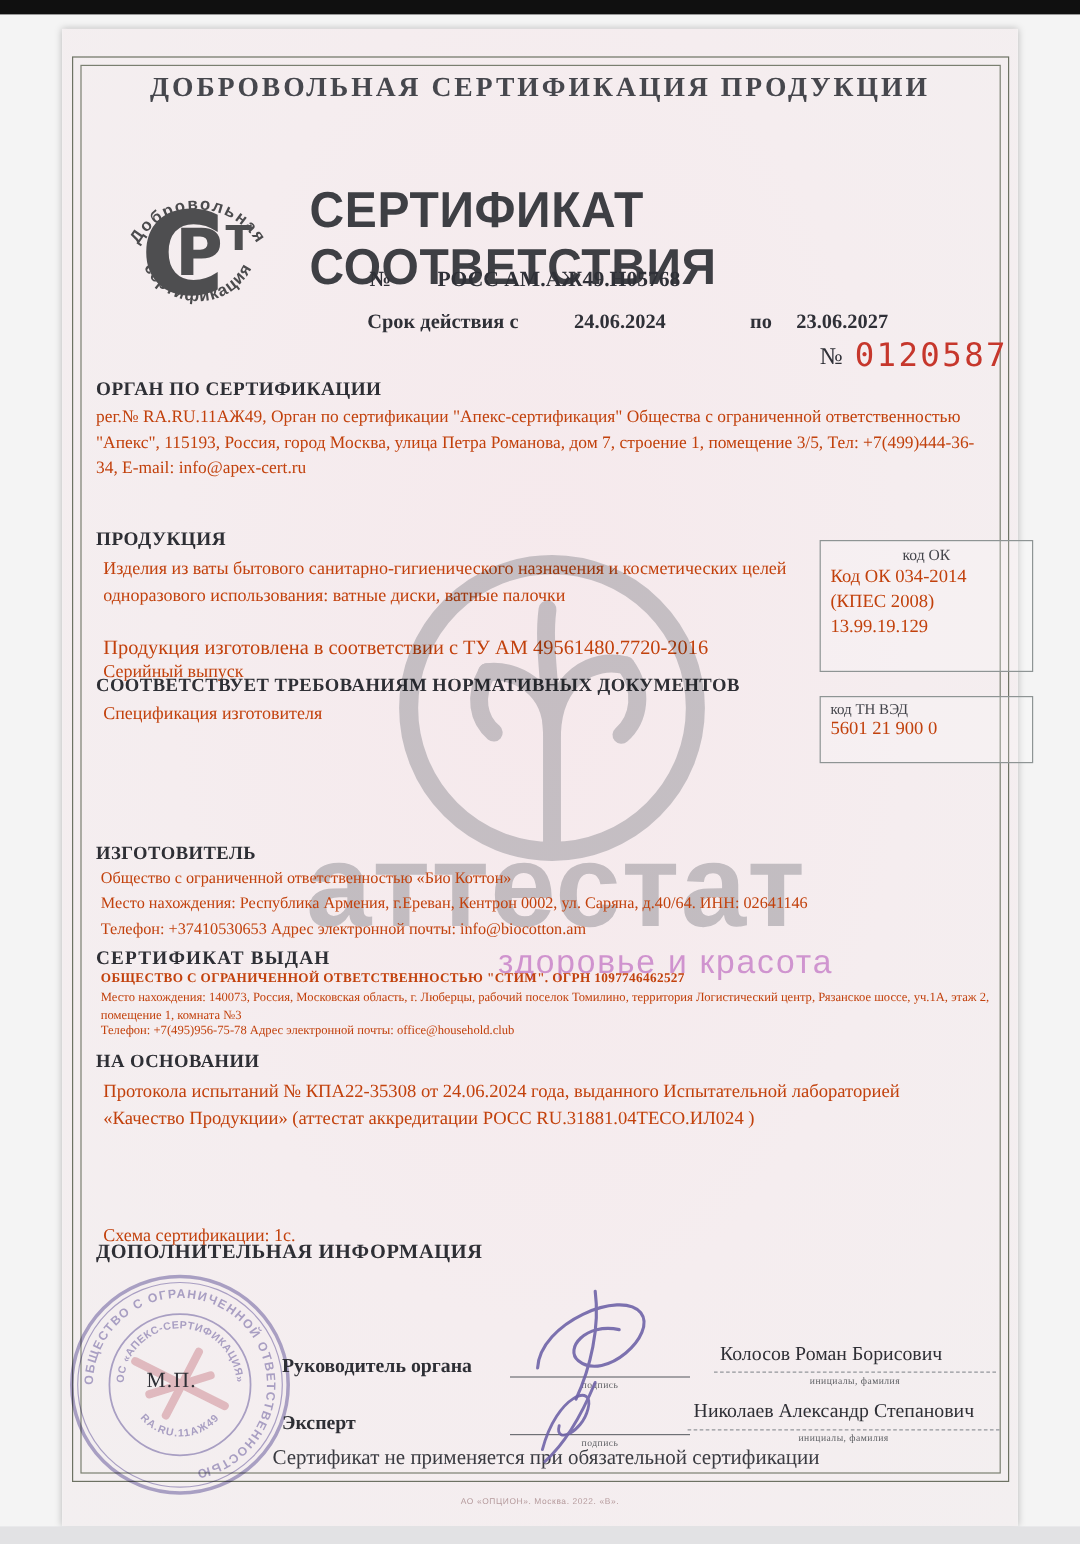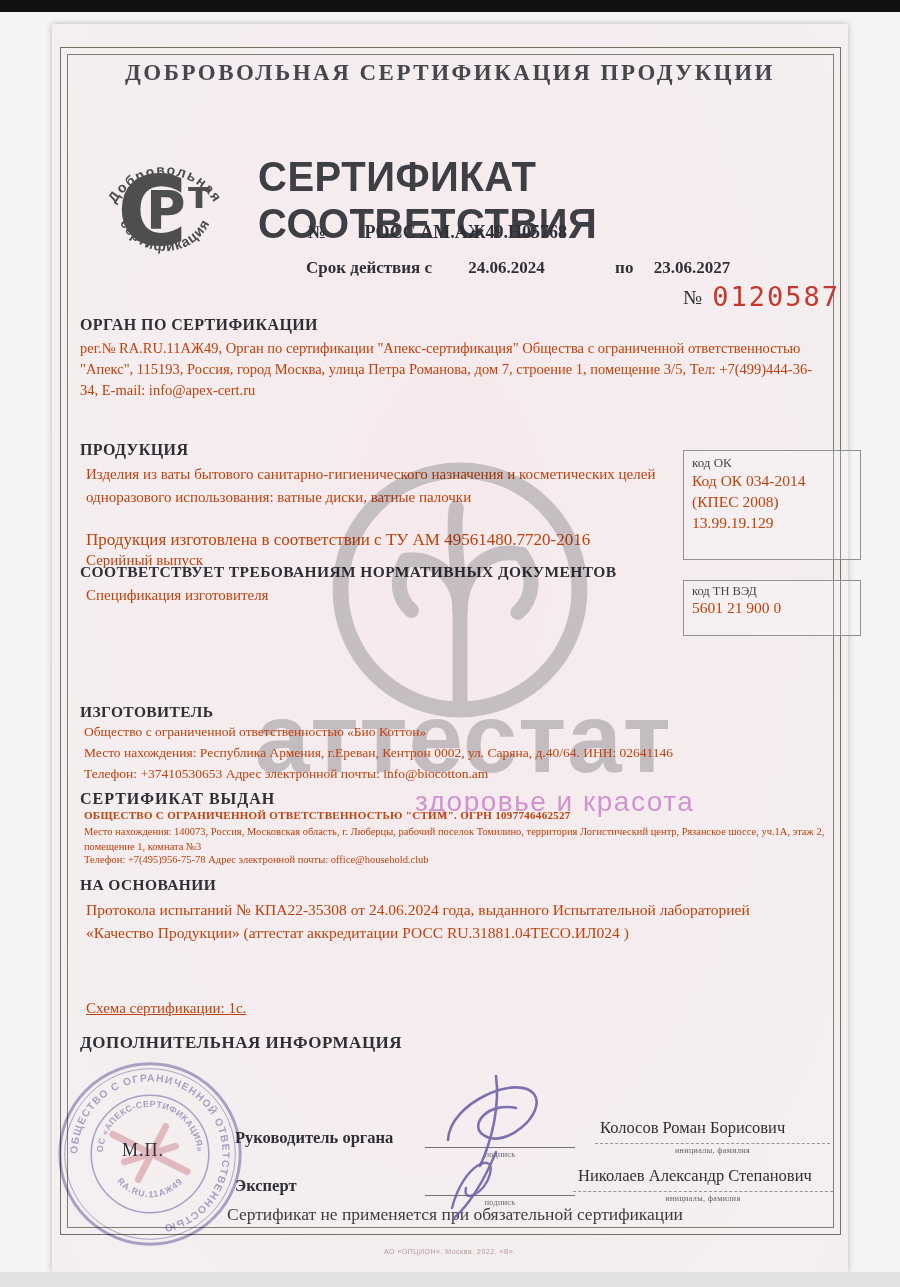--- a/index.html
+++ b/index.html
@@ -55,40 +55,40 @@
 
 <div class="abs sans z2" style="left:258px;top:155px;width:584px;font-size:40px;font-weight:bold;color:#3e3f44;letter-spacing:.5px;transform:scaleY(1.05);">СЕРТИФИКАТ СООТВЕТСТВИЯ</div>
 
 <div class="abs serif z2" style="left:308px;top:222px;font-size:18px;font-weight:bold;color:#2f3037;">
   <span>№</span>
   <span style="margin-left:34px;">РОСС АМ.АЖ49.Н05768</span>
 </div>
 
 <div class="abs serif z2" style="left:306px;top:258px;font-size:17px;font-weight:bold;color:#2f3037;">
   <span>Срок действия  с</span>
-  <span style="margin-left:32px;">24.06.2024</span>
+  <span style="margin-left:42px;">24.06.2024</span>
   <span style="margin-left:66px;">по</span>
   <span style="margin-left:16px;">23.06.2027</span>
 </div>
 
 <div class="abs z2" style="left:660px;top:281px;width:180px;text-align:right;">
   <span class="serif" style="font-size:20px;color:#2f3037;vertical-align:2px;">№</span>
   <span class="mono" style="font-size:27px;color:#c6372c;letter-spacing:2px;margin-left:6px;">0120587</span>
 </div>
 
 <div class="abs serif h-section z2" style="left:80px;top:316px;font-size:16px;">ОРГАН ПО СЕРТИФИКАЦИИ</div>
 <div class="abs serif body-text z2" style="left:80px;top:338px;width:748px;font-size:14.5px;line-height:1.45;">рег.№ RA.RU.11АЖ49, Орган по сертификации "Апекс-сертификация" Общества с ограниченной ответственностью "Апекс", 115193, Россия, город Москва, улица Петра Романова, дом 7, строение 1, помещение 3/5, Тел: +7(499)444-36-34, E-mail: info@apex-cert.ru</div>
 
 <div class="abs serif h-section z2" style="left:80px;top:441px;font-size:16px;">ПРОДУКЦИЯ</div>
 <div class="abs serif body-text z2" style="left:86px;top:463px;width:575px;font-size:15px;line-height:1.5;">Изделия из ваты бытового санитарно-гигиенического назначения и косметических целей одноразового использования: ватные диски, ватные палочки</div>
 <div class="abs serif body-text z2" style="left:86px;top:530px;width:575px;font-size:17px;">Продукция изготовлена в соответствии с ТУ АМ 49561480.7720-2016</div>
 <div class="abs serif body-text z2" style="left:86px;top:552px;width:575px;font-size:15px;">Серийный выпуск</div>
 
 <div class="abs code-box z2" style="left:683px;top:450px;width:160px;height:100px;padding:4px 8px;">
-  <div class="serif" style="font-size:13px;color:#44454b;">код ОК</div>
+  <div class="serif" style="font-size:13px;color:#44454b;text-align:center;">код ОК</div>
   <div class="serif body-text" style="font-size:15.5px;line-height:1.35;">Код ОК 034-2014</div>
   <div class="serif body-text" style="font-size:15.5px;line-height:1.35;">(КПЕС 2008)</div>
   <div class="serif body-text" style="font-size:15.5px;line-height:1.35;">13.99.19.129</div>
 </div>
 
 <div class="abs serif h-section z2" style="left:80px;top:563px;font-size:15.5px;">СООТВЕТСТВУЕТ ТРЕБОВАНИЯМ НОРМАТИВНЫХ ДОКУМЕНТОВ</div>
 <div class="abs serif body-text z2" style="left:86px;top:587px;font-size:15px;">Спецификация  изготовителя</div>
 
 <div class="abs code-box z2" style="left:683px;top:580px;width:160px;height:48px;padding:3px 8px;">
   <div class="serif" style="font-size:12.5px;color:#44454b;">код ТН ВЭД</div>
@@ -119,21 +119,21 @@
 
 <div class="abs serif h-section z3" style="left:80px;top:790px;font-size:16px;letter-spacing:1px;">СЕРТИФИКАТ ВЫДАН</div>
 <div class="abs serif body-text z3" style="left:84px;top:809px;width:770px;font-size:11px;font-weight:bold;letter-spacing:.3px;">ОБЩЕСТВО С ОГРАНИЧЕННОЙ ОТВЕТСТВЕННОСТЬЮ "СТИМ". ОГРН 1097746462527</div>
 <div class="abs serif body-text z3" style="left:84px;top:824px;width:775px;font-size:10.5px;line-height:1.45;">Место нахождения: 140073, Россия, Московская область, г. Люберцы, рабочий поселок Томилино, территория Логистический центр, Рязанское шоссе, уч.1А, этаж 2, помещение 1, комната №3</div>
 <div class="abs serif body-text z3" style="left:84px;top:854px;width:760px;font-size:10.5px;">Телефон: +7(495)956-75-78 Адрес электронной почты: office@household.club</div>
 
 <div class="abs serif h-section z3" style="left:80px;top:876px;font-size:15.5px;">НА ОСНОВАНИИ</div>
 <div class="abs serif body-text z3" style="left:86px;top:898px;width:680px;font-size:15.5px;line-height:1.5;">Протокола испытаний № КПА22-35308 от 24.06.2024 года, выданного Испытательной лабораторией «Качество Продукции» (аттестат аккредитации РОСС RU.31881.04ТЕСО.ИЛ024 )</div>
 
 <div class="abs serif h-section z3" style="left:80px;top:1033px;font-size:17px;letter-spacing:.5px;">ДОПОЛНИТЕЛЬНАЯ ИНФОРМАЦИЯ</div>
-<div class="abs serif body-text z3" style="left:86px;top:1000px;font-size:15px;text-decoration:underline;">Схема сертификации: 1с.</div>
+<div class="abs serif body-text z3" style="left:86px;top:1022px;font-size:15px;">Схема сертификации: 1с.</div>
 
 <div class="abs wm" style="left:52px;top:1056px;width:196px;height:196px;opacity:.55;z-index:2;">
   <svg width="196" height="196" viewBox="0 0 200 200">
     <defs>
       <path id="stampOuter" d="M 26,100 a 74,74 0 1 1 148,0 a 74,74 0 1 1 -148,0" fill="none"></path>
       <path id="stampInnerTop" d="M 52,100 a 48,48 0 0 1 96,0" fill="none"></path>
       <path id="stampInnerBottom" d="M 56,100 a 44,44 0 0 0 88,0" fill="none"></path>
     </defs>
     <circle cx="100" cy="100" r="92" fill="none" stroke="#6f63a8" stroke-width="3"></circle>
     <circle cx="100" cy="100" r="87" fill="none" stroke="#6f63a8" stroke-width="1"></circle>

